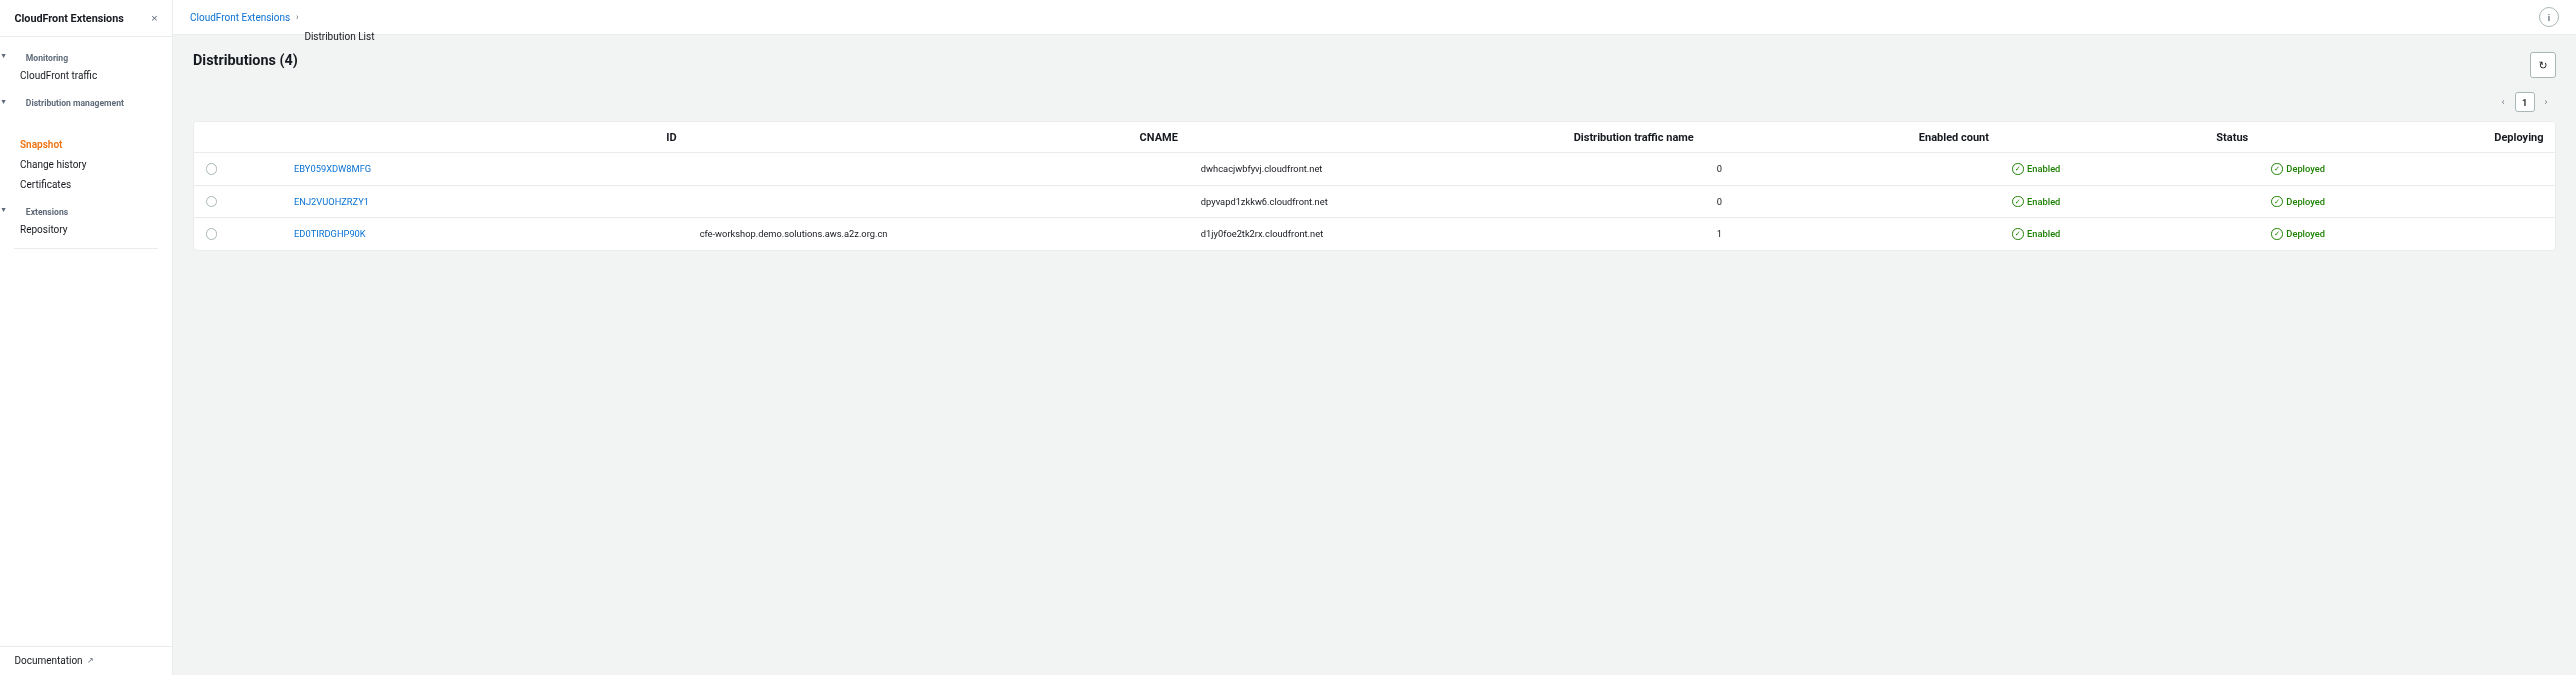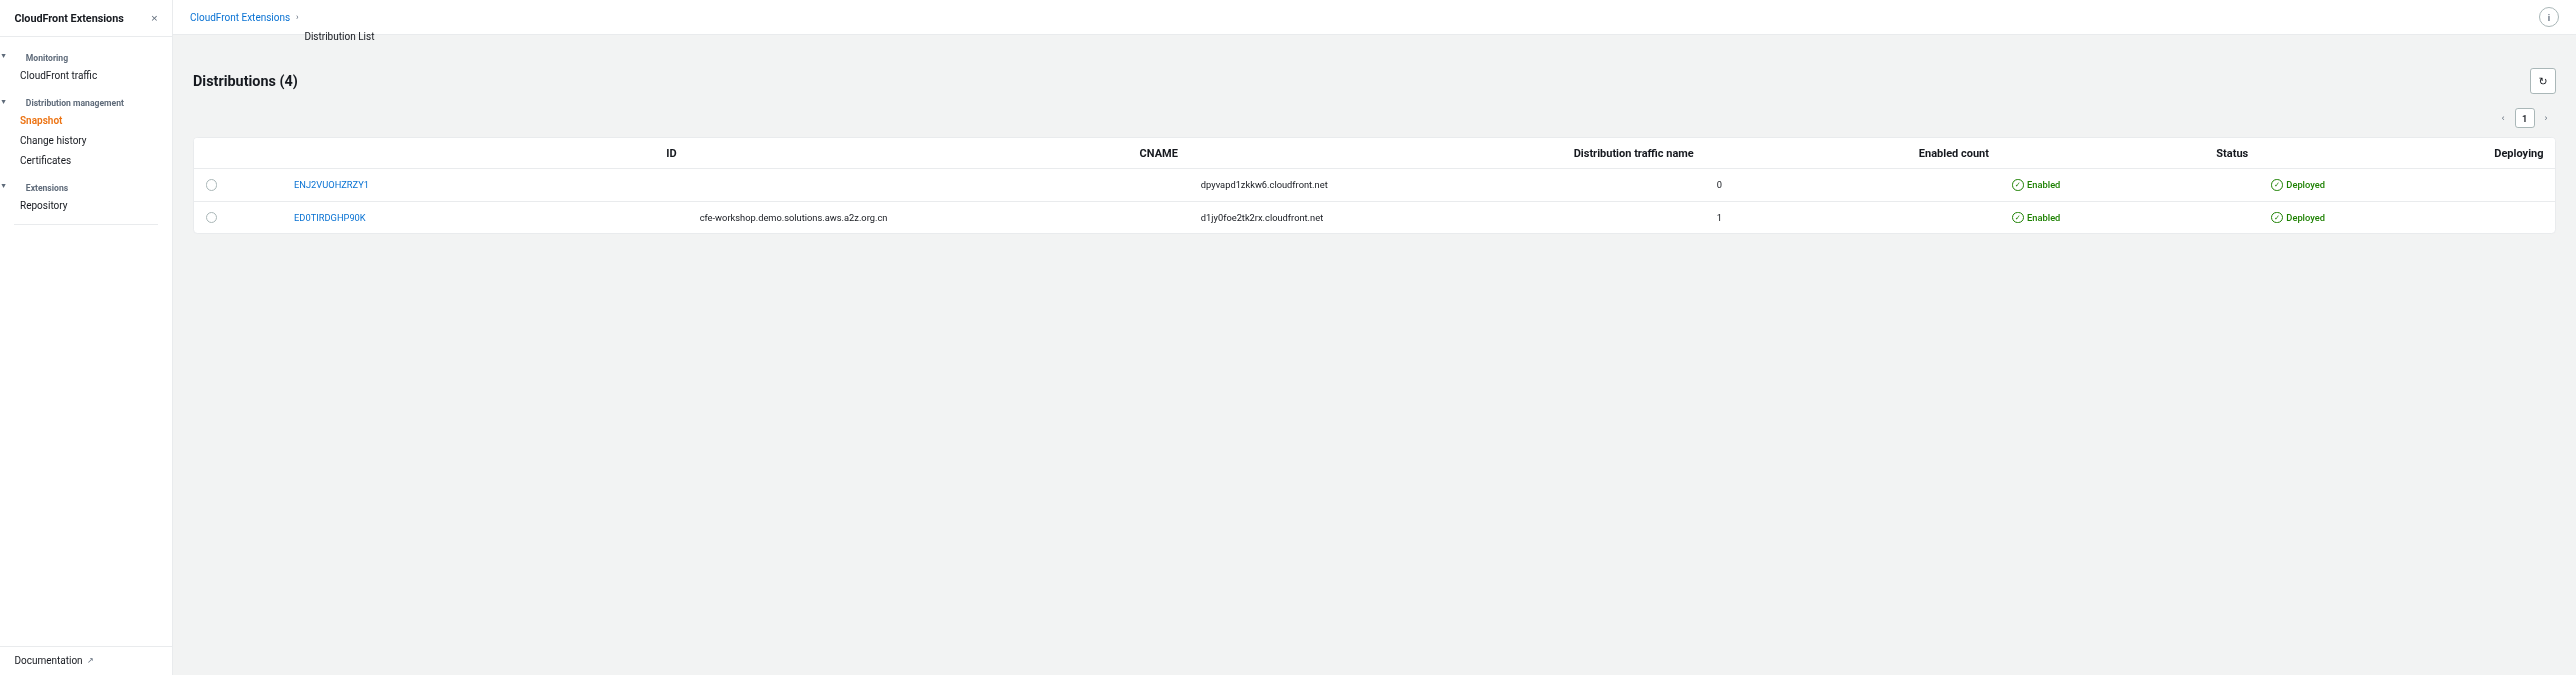--- a/index.html
+++ b/index.html
@@ -50,20 +50,21 @@
       display: flex;
       padding: 4.3px 14.4px 4.3px 20px;
       cursor: pointer;
       color: #16191f;
       font-size: 10px;
       text-decoration: none;
     }
     .sidebar-item.active {
       color: #ec7211;
       font-weight: 600;
+      margin-top: 24px;
     }
     .sidebar-divider {
       border: none;
       border-top: 0.7px solid #e9ebed;
       margin: 8.6px 14.4px;
     }
     .sidebar-footer {
       padding: 8.6px 14.4px;
       border-top: 0.7px solid #e9ebed;
     }
@@ -129,24 +130,22 @@
     
     .content {
       flex: 1;
       overflow-y: auto;
       padding: 17px 20px;
     }
 
     
     .page-header {
       display: flex;
-      align-items: center;
       justify-content: space-between;
       margin-bottom: 14.4px;
-      margin-top: 16px;
     }
     .page-title {
       font-size: 14.4px;
       font-weight: 700;
       color: #16191f;
     }
     .refresh-btn {
       width: 26px;
       height: 26px;
       border: 0.7px solid #aab7b8;
@@ -383,20 +382,43 @@
             </th>
             <th class="col-status">
               <span>Status</span>
             </th>
             <th class="col-deploying">
               <span>Deploying</span>
             </th>
           </tr>
         </thead>
         <tbody id="table-body">
+        <tr>
+      <td class="col-select">
+        <div class="radio-btn"></div>
+      </td>
+      <td class="col-id">
+        <a class="id-link">EBY059XDW8MFG</a>
+      </td>
+      <td class="col-cname"></td>
+      <td class="col-domain">dwhcacjwbfyvj.cloudfront.net</td>
+      <td class="col-count">0</td>
+      <td class="col-status">
+        <div class="status-enabled">
+          <div class="check-circle">✓</div>
+          <span>Enabled</span>
+        </div>
+      </td>
+      <td class="col-deploying">
+        <div class="status-deployed">
+          <div class="check-circle">✓</div>
+          <span>Deployed</span>
+        </div>
+      </td>
+    </tr>
             <tr>
       <td class="col-select">
         <div class="radio-btn"></div>
       </td>
       <td class="col-id">
         <a class="id-link">ENJ2VUOHZRZY1</a>
       </td>
       <td class="col-cname"></td>
       <td class="col-domain">dpyvapd1zkkw6.cloudfront.net</td>
       <td class="col-count">0</td>

